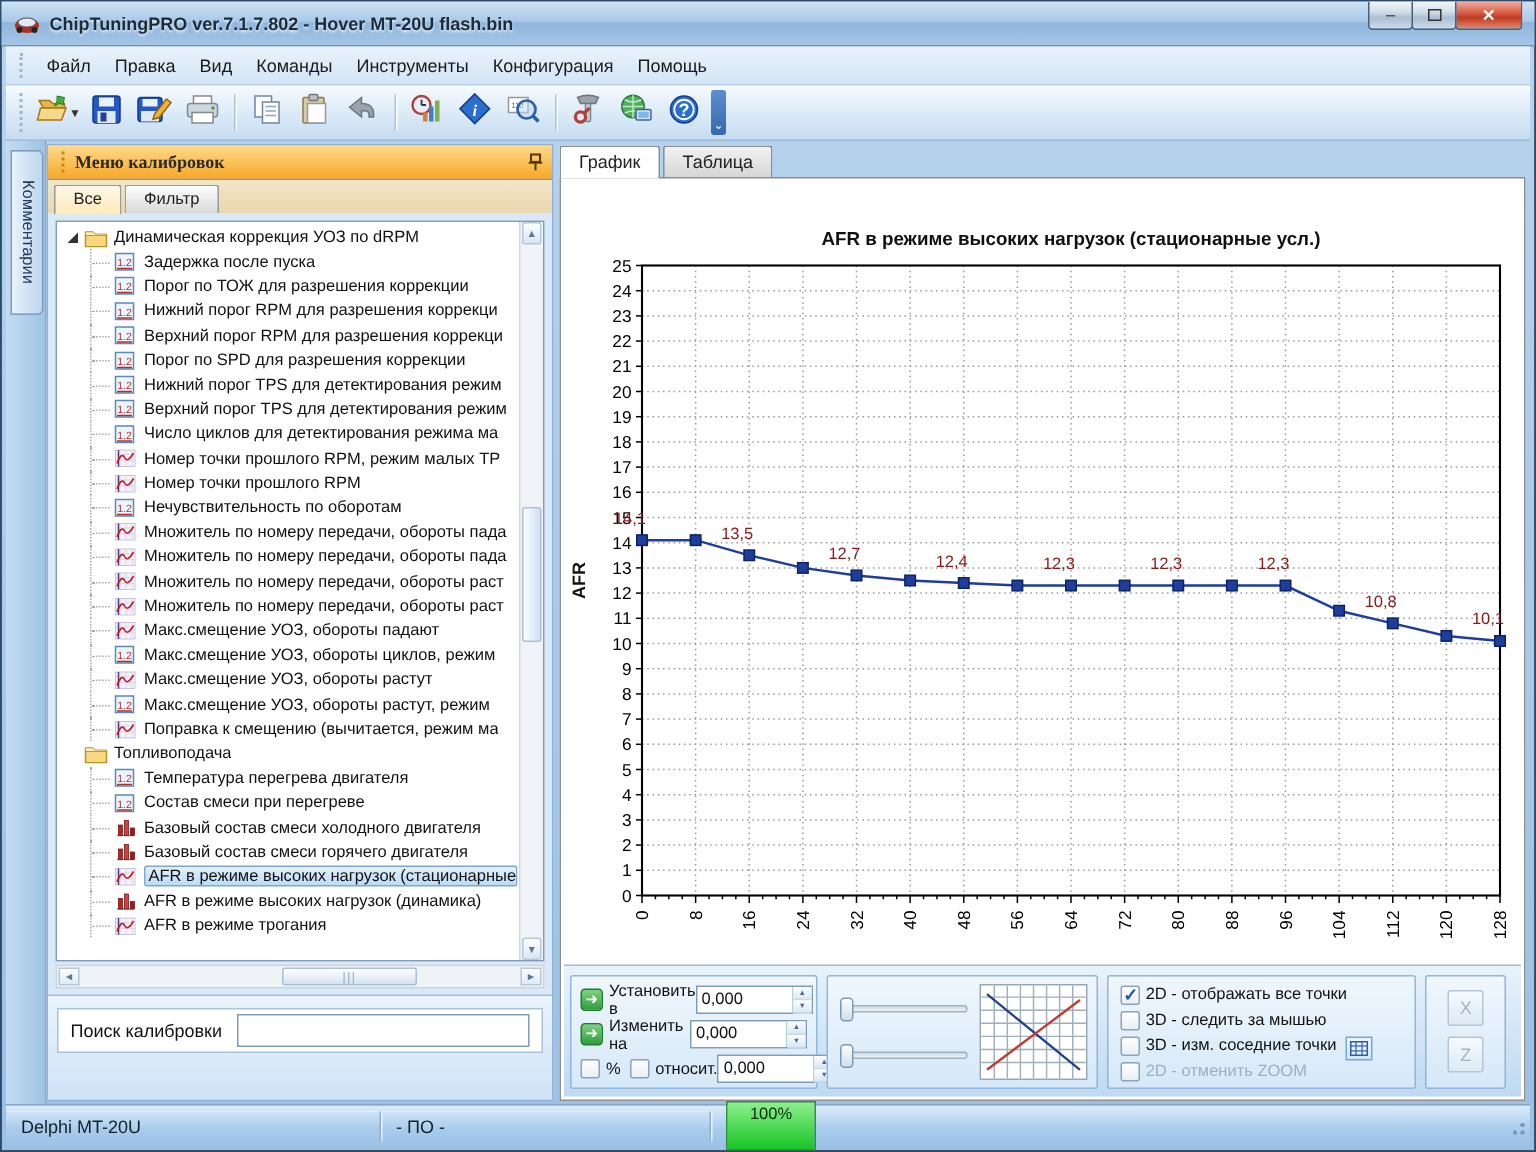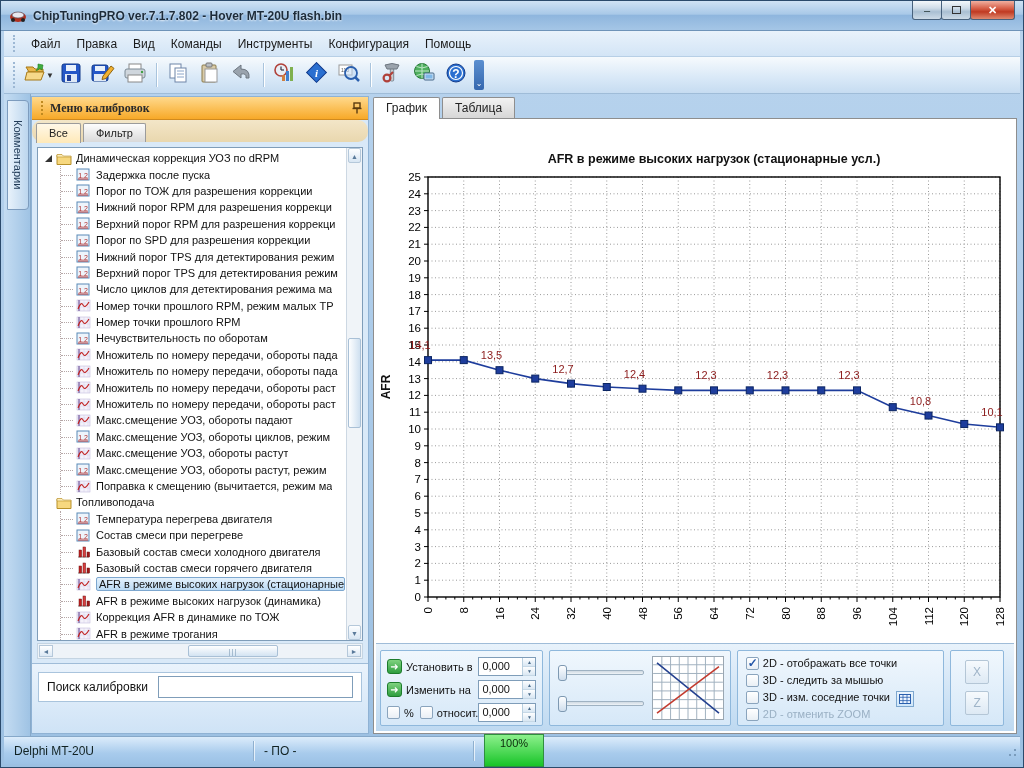--- a/index.html
+++ b/index.html
@@ -43,21 +43,21 @@
     writing-mode:vertical-rl; display:flex; align-items:center; justify-content:center;
     font-size:11px; color:#223c58; }
 
   
   .left-panel { position:absolute; left:30px; top:95px; width:338px; bottom:33px; background:#d9e9f8; border:1px solid #8fb2d4; }
   .lp-header { height:23px; background:linear-gradient(#ffd98c,#f7a928); border-bottom:1px solid #d08a1e;
     display:flex; align-items:center; padding:0 4px; }
   .lp-header .hgrip { width:4px; height:14px; border-left:2px dotted #b97f14; margin-right:5px; }
   .lp-title { font-size:12px; font-weight:bold; color:#2b2b2b; flex:1;font-family:Liberation Serif, serif; }
   .pin-icon { width:14px; height:14px; }
-  .lp-tabs { height:22px; display:flex; align-items:flex-end; padding-left:4px; background:linear-gradient(#f3e6c8,#e9d7ae);border-radius:10px; }
+  .lp-tabs { height:22px; display:flex; align-items:flex-end; padding-left:4px; background:linear-gradient(#f3e6c8,#e9d7ae); }
   .lp-tab { font-size:11px; padding:3px 12px; border:1px solid #9b9b9b; border-bottom:none; background:linear-gradient(#fdfdfd,#d9d9d9); margin-right:2px; border-radius:2px 2px 0 0; color:#222; }
   .lp-tab.active { background:linear-gradient(#fff8e8,#ffe9b8); font-weight:normal; position:relative; top:1px; padding-bottom:4px; }
   .tree-wrap { position:absolute; left:5px; right:5px; top:50px; bottom:92px; background:#fff; border:1px solid #7f9db9; overflow:hidden; }
   .tree { position:absolute; left:0; top:2px; right:17px; }
   .tree-row { display:flex; align-items:center; height:16.4px; white-space:nowrap; overflow:hidden; font-size:11px; color:#111; }
   .tree-row .conn { width:14px; height:100%; border-left:1px dotted #b5a6a6; margin-left:22px; position:relative; flex:none; }
   .tree-row .conn::after { content:""; position:absolute; left:0; top:50%; width:12px; border-top:1px dotted #b5a6a6; }
   .tree-row .expander { width:10px; height:10px; margin-left:6px; flex:none; position:relative; }
   .tree-row .expander .tri { position:absolute; left:1px; top:2px; width:0; height:0; border-left:7px solid transparent; border-bottom:7px solid #333; }
   .tree-row .ticon { width:16px; height:13px; margin:0 4px 0 2px; flex:none; }
@@ -83,21 +83,21 @@
   .chart-area { position:absolute; left:2px; right:2px; top:2px; height:525px; background:#fff;margin-top:24px; }
   .chart-area svg text { font-family:"Liberation Sans", sans-serif; }
 
   
   .ctrl-band { position:absolute; left:2px; right:2px; bottom:2px; height:88px; background:linear-gradient(#e8f2fb,#bed9f1); border-top:1px solid #9fbcd8; display:flex; align-items:center; padding:0 4px; }
   .gbox { border:1px solid #8fb8dc; background:linear-gradient(#f0f7fd,#d6e8f8); border-radius:2px; height:76px; margin-right:6px; position:relative; }
   .gbox.set-box { width:165px; padding:5px 6px; }
   .set-row { display:flex; align-items:center; height:22px; margin-bottom:1px; }
   .green-btn { width:15px; height:15px; border-radius:3px; background:linear-gradient(#7fd27f,#2f9e3f); border:1px solid #1d7c2c; color:#fff; font-size:10px; line-height:13px; text-align:center; margin-right:4px; flex:none; }
   .set-label { font-size:11px; color:#111; flex:1; }
-  .spin { width:58px; height:19px; border:1px solid #7f9db9; background:#fff; display:flex; flex:none; }
+  .spin { width:78px; height:19px; border:1px solid #7f9db9; background:#fff; display:flex; flex:none; }
   .spin .val { flex:1; font-size:11px; padding:2px 3px; color:#111; }
   .spin .btns { width:13px; display:flex; flex-direction:column; border-left:1px solid #b9cfdf; }
   .spin .btns div { flex:1; background:linear-gradient(#fdfeff,#d9e7f3); font-size:5px; color:#4a6b8a; text-align:center; line-height:8px; border-bottom:1px solid #c6d8e6; }
   .cb { width:13px; height:13px; border:1px solid #8aa4bd; background:linear-gradient(#fff,#e9eff5); border-radius:2px; flex:none; position:relative; margin-right:4px; }
   .cb.checked::after { content:"✓"; position:absolute; left:1px; top:-2px; color:#2456a8; font-size:12px; font-weight:bold; }
   .gbox.slider-box { width:195px; display:flex; align-items:center; padding:6px; }
   .sliders { flex:1; display:flex; flex-direction:column; justify-content:space-around; height:100%; }
   .slider { position:relative; height:14px; margin:4px 2px; }
   .slider .track { position:absolute; left:0; right:0; top:5px; height:5px; background:linear-gradient(#cfd9e2,#eef3f7); border:1px solid #9fb2c2; border-radius:2px; }
   .slider .thumb { position:absolute; left:0; top:0; width:9px; height:16px; background:linear-gradient(#fdfeff,#cfdeed); border:1px solid #7e99b2; border-radius:3px; }
@@ -605,36 +605,20 @@
           </div>
           <div class="tree-row">
             <span class="conn"></span>
             <span class="ticon"><svg width="14" height="13" viewBox="0 0 14 13">
                 <line x1="2" y1="12" x2="13" y2="12" stroke="#888"></line>
                 <rect x="3" y="5" width="2.6" height="7" fill="#c02020" stroke="#701010" stroke-width="0.5"></rect>
                 <rect x="7" y="2" width="2.6" height="10" fill="#d84040" stroke="#701010" stroke-width="0.5"></rect>
                 <rect x="11" y="7" width="2.6" height="5" fill="#a01818" stroke="#701010" stroke-width="0.5"></rect>
               </svg></span>
             <span class="tlabel">AFR в режиме высоких нагрузок (динамика)</span>
-          </div>
-          <div class="tree-row">
-            <span class="conn"></span>
-            <span class="ticon"><svg width="15" height="13" viewBox="0 0 15 13">
-                <rect x="1" y="1" width="13" height="11" fill="#f4f2fa" stroke="#b9b0d8" stroke-width="0.5"></rect>
-                <g stroke="#d4ccE8" stroke-width="0.5">
-                  <line x1="4" y1="1" x2="4" y2="12"></line>
-                  <line x1="8" y1="1" x2="8" y2="12"></line>
-                  <line x1="12" y1="1" x2="12" y2="12"></line>
-                  <line x1="1" y1="4" x2="14" y2="4"></line>
-                  <line x1="1" y1="8" x2="14" y2="8"></line>
-                </g>
-                <line x1="3" y1="1" x2="3" y2="12" stroke="#5a3b8a"></line>
-                <path d="M2 10 q3-8 5-4 t6-3" fill="none" stroke="#c02020" stroke-width="1.1"></path>
-              </svg></span>
-            <span class="tlabel">Коррекция AFR в динамике по ТОЖ</span>
           </div>
           <div class="tree-row">
             <span class="conn"></span>
             <span class="ticon"><svg width="15" height="13" viewBox="0 0 15 13">
                 <rect x="1" y="1" width="13" height="11" fill="#f4f2fa" stroke="#b9b0d8" stroke-width="0.5"></rect>
                 <g stroke="#d4ccE8" stroke-width="0.5">
                   <line x1="4" y1="1" x2="4" y2="12"></line>
                   <line x1="8" y1="1" x2="8" y2="12"></line>
                   <line x1="12" y1="1" x2="12" y2="12"></line>
                   <line x1="1" y1="4" x2="14" y2="4"></line>

